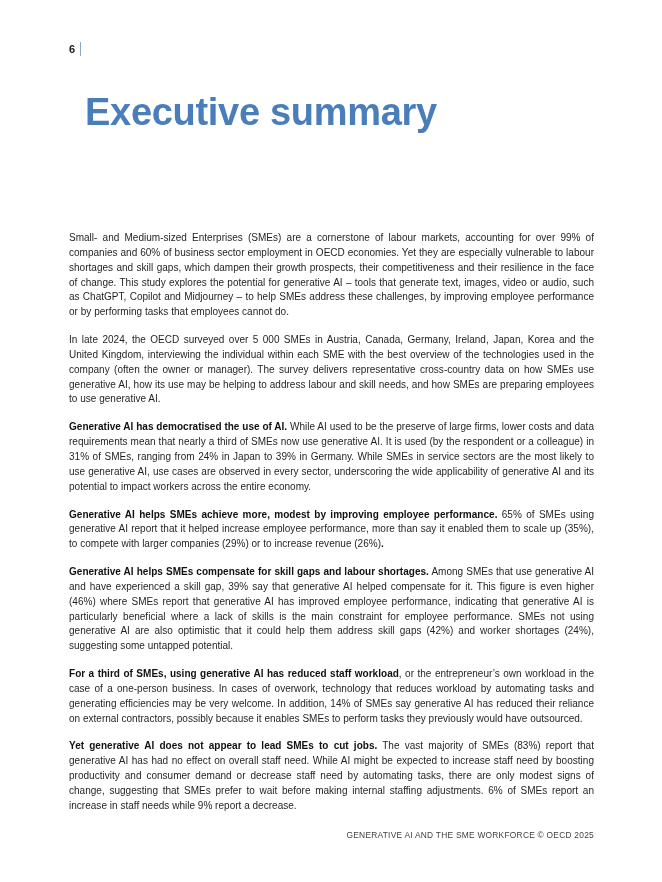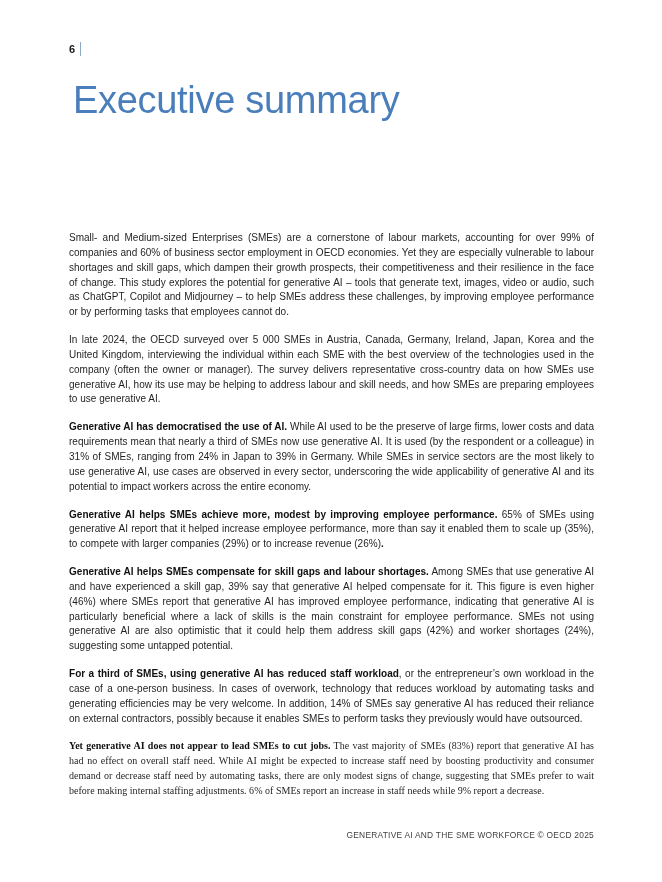--- a/index.html
+++ b/index.html
@@ -41,24 +41,24 @@
     width: 1px;
     height: 14px;
     background: #8fa8c4;
   }
 
   
   .doc-title {
     position: absolute;
     left: 69px;
     top: 73px;
-    margin: 4px;
+    margin: 16px;
     font-size: 38px;
     line-height: 46px;
-    font-weight: normal;
+    font-weight: bold;
     color: #4a7ebb;
     letter-spacing: -0.3px;
     white-space: nowrap;
   }
 
   
   .body-area {
     position: absolute;
     left: 69px;
     top: 231px;
@@ -66,21 +66,21 @@
   }
   .para {
     margin: 0 0 13px 0;
     font-size: 10px;
     line-height: 14.85px;
     color: #1f1f1f;
     text-align: justify;
     text-justify: inter-word;
     letter-spacing: 0.02px;
   }
-  .para:last-child { margin-bottom: 8px; font-family: Liberation Serif, serif; }
+  .para:last-child { margin-bottom: 8px; }
   .lead {
     font-weight: bold;
     color: #111111;
   }
   .tail-bold { font-weight: bold; }
 
   
   .page-footer {
     position: absolute;
     right: 68px;

